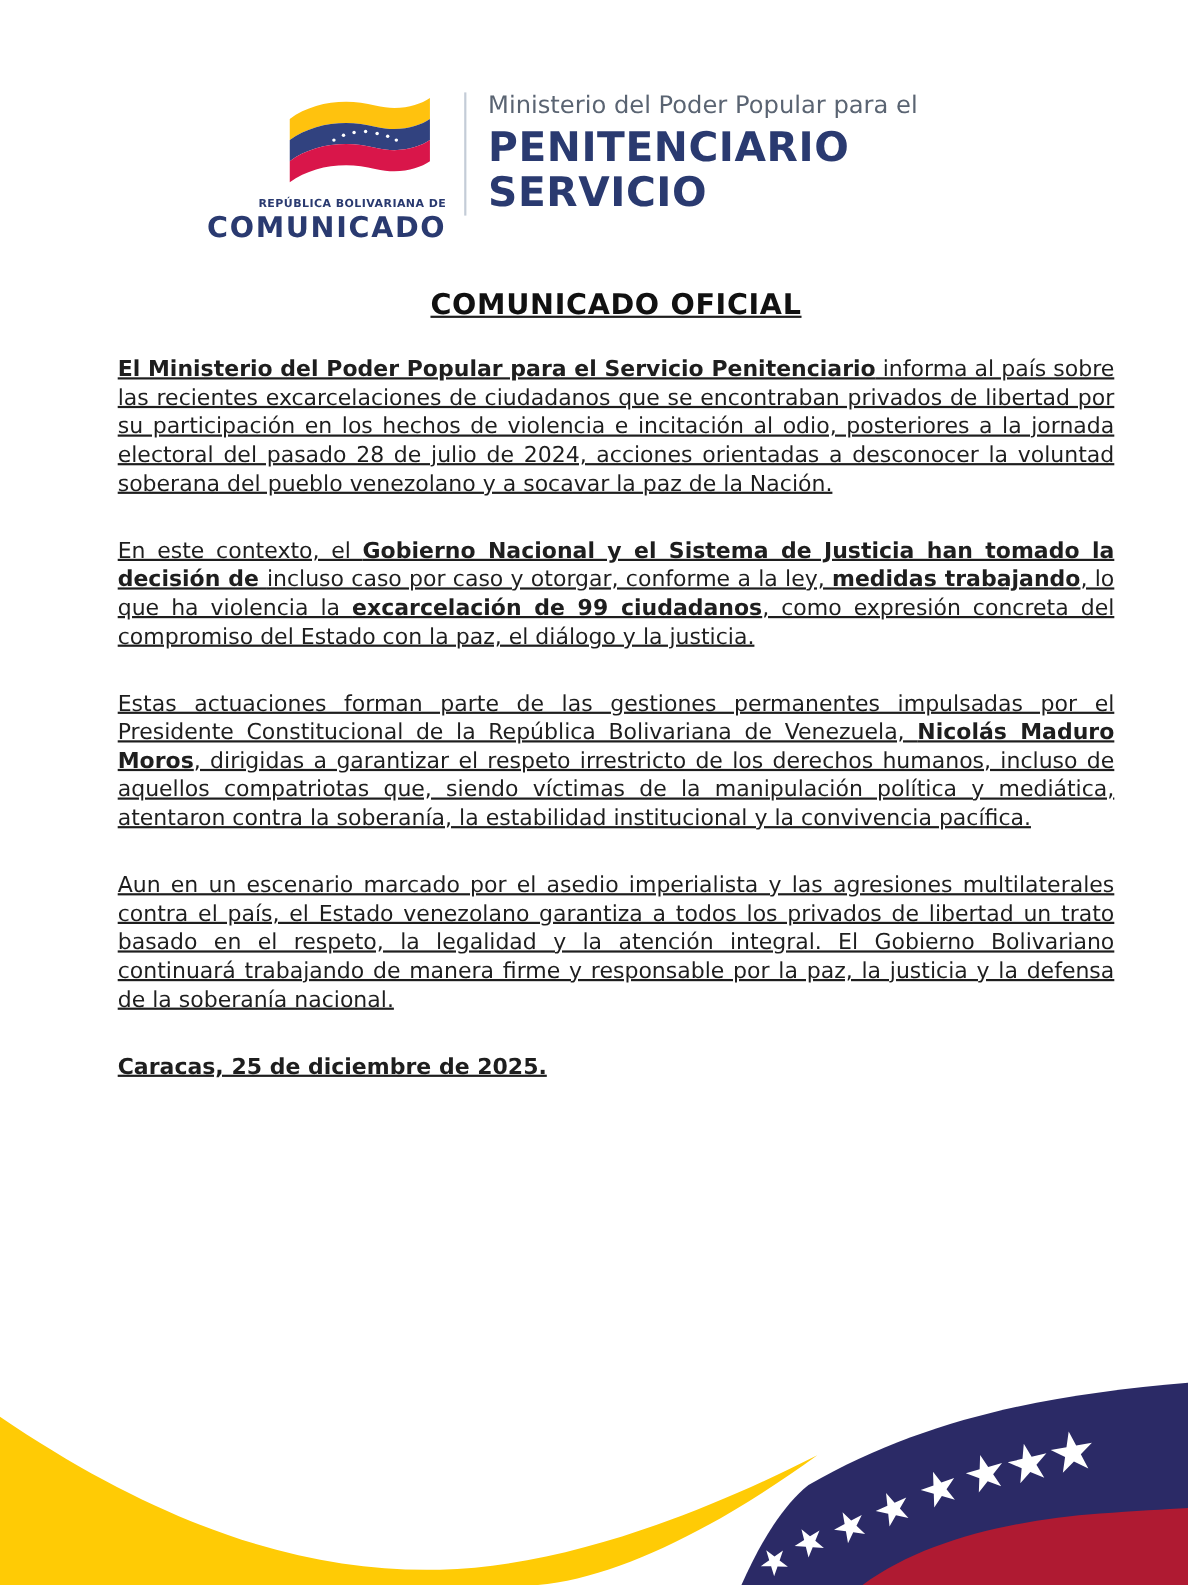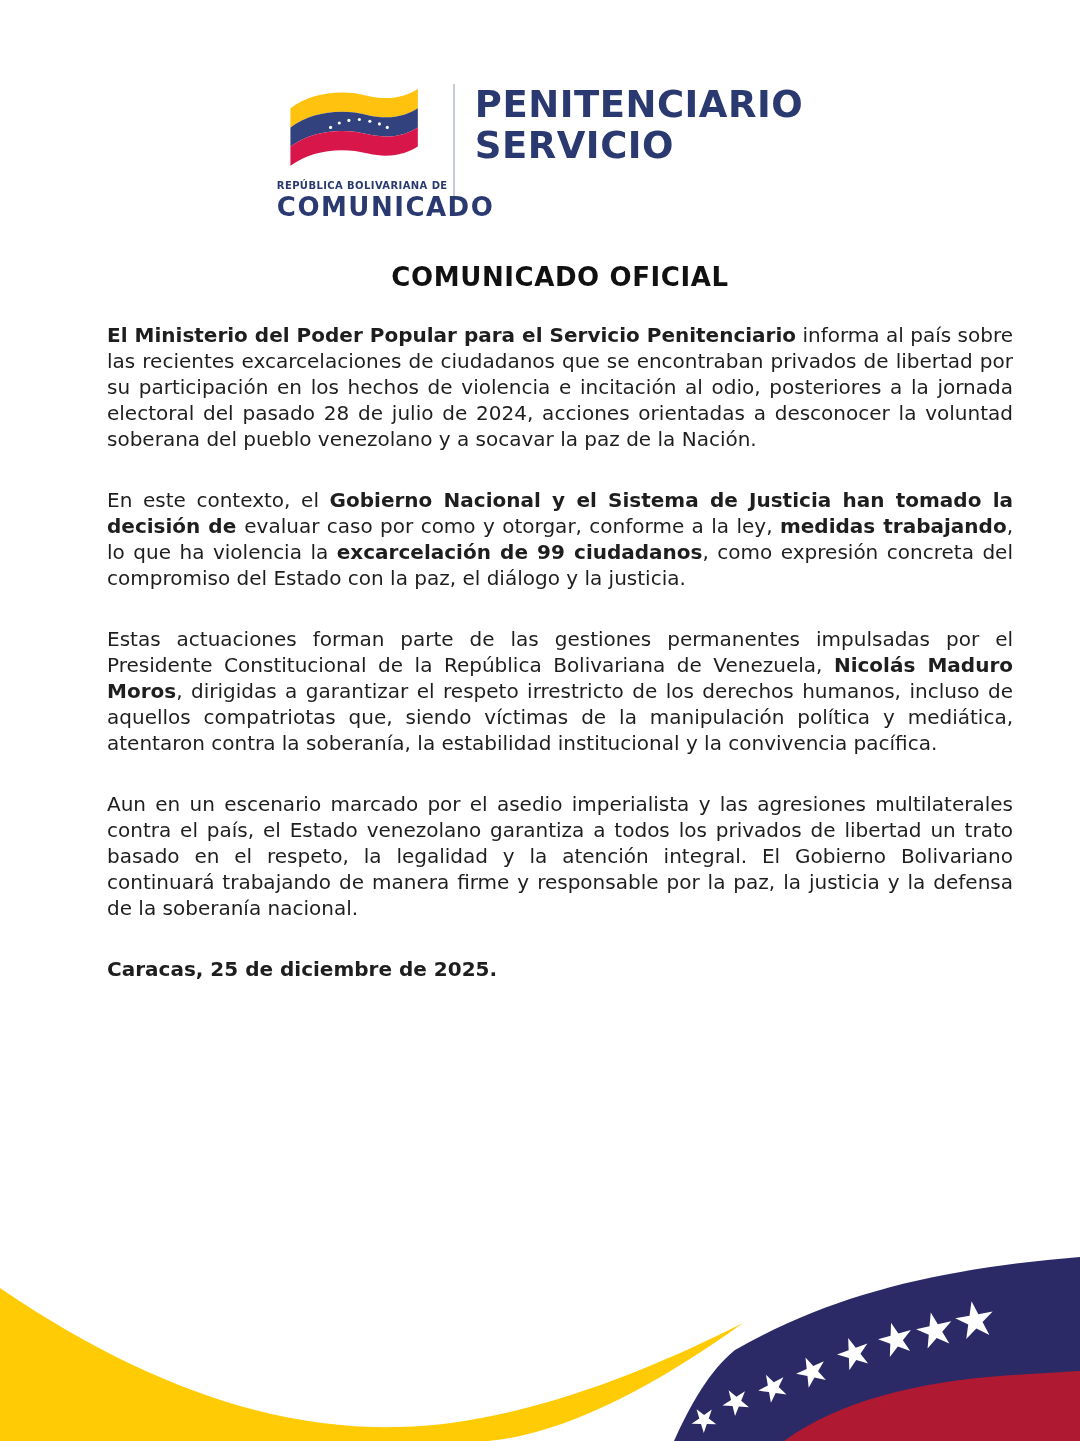--- a/index.html
+++ b/index.html
@@ -8,38 +8,38 @@
     width:1080px;height:1441px;
     background:#ffffff;
     overflow:hidden;
     font-family:"DejaVu Sans","Liberation Sans",sans-serif;
   }
   
   .brand{
     display:flex;align-items:flex-start;justify-content:center;
     padding-top:82px;gap:14px;
   }
-  .brand-logo{display:flex;flex-direction:column;align-items:flex-start;width:160px;}
+  .brand-logo{display:flex;flex-direction:column;align-items:flex-end;width:160px;}
   .logo-small{
     font-size:10px;font-weight:bold;letter-spacing:.4px;
     color:#2A3A70;margin-top:2px;white-space:nowrap;
   }
   .logo-big{
     font-size:26px;font-weight:bold;letter-spacing:1.5px;
     color:#2A3A70;margin-top:1px;white-space:nowrap;
   }
   .brand-divider{width:2px;height:112px;background:#c4ccd7;margin:2px 6px 0 2px;}
   .brand-text{display:flex;flex-direction:column;padding-top:2px;}
   .ministry-line{font-size:22px;color:#5A6472;margin-bottom:4px;white-space:nowrap;}
   .ministry-name{
     font-size:37px;line-height:41px;font-weight:800;color:#2A3A70;
     letter-spacing:.5px;white-space:nowrap;
   }
   
-  .content{padding:40px 67px 0 107px;color:#1E1E1E;}
+  .content{padding:40px 67px 0 107px;color:#1E1E1E;text-decoration:underline;}
   .doc-title{
     text-align:center;font-size:26px;font-weight:bold;letter-spacing:.6px;
     margin:0 0 30px 0;color:#111;
   }
   .content p{
     font-size:20px;line-height:26px;text-align:justify;
     margin:0 0 35px 0;
   }
   .content p b{font-weight:bold;}
   .dateline{
@@ -70,30 +70,31 @@
           <circle cx="117" cy="52" r="1.8"></circle>
         </g>
       </svg>
       <div class="logo-small">REPÚBLICA BOLIVARIANA DE</div>
       <div class="logo-big">COMUNICADO</div>
     </div>
 
     <div class="brand-divider"></div>
 
     <div class="brand-text">
+      <div class="ministry-line">Ministerio del Poder Popular para el</div>
       <div class="ministry-name">PENITENCIARIO</div>
       <div class="ministry-name">SERVICIO</div>
     </div>
   </header>
 
   <main class="content">
     <h1 class="doc-title">COMUNICADO OFICIAL</h1>
 
     <p><b>El Ministerio del Poder Popular para el Servicio Penitenciario</b><span> informa al país sobre las recientes excarcelaciones de ciudadanos que se encontraban privados de libertad por su participación en los hechos de violencia e incitación al odio, posteriores a la jornada electoral del pasado 28 de julio de 2024, acciones orientadas a desconocer la voluntad soberana del pueblo venezolano y a socavar la paz de la Nación.</span></p>
-    <p><span>En este contexto, el </span><b>Gobierno Nacional y el Sistema de Justicia han tomado la decisión de </b><span>evaluar caso por como y otorgar, conforme a la ley, </span><b>medidas trabajando</b><span>, lo que ha violencia la </span><b>excarcelación de 99 ciudadanos</b><span>, como expresión concreta del compromiso del Estado con la paz, el diálogo y la justicia.</span></p>
+    <p><span>En este contexto, el </span><b>Gobierno Nacional y el Sistema de Justicia han tomado la decisión de </b><span>incluso caso por caso y otorgar, conforme a la ley, </span><b>medidas trabajando</b><span>, lo que ha violencia la </span><b>excarcelación de 99 ciudadanos</b><span>, como expresión concreta del compromiso del Estado con la paz, el diálogo y la justicia.</span></p>
     <p><span>Estas actuaciones forman parte de las gestiones permanentes impulsadas por el Presidente Constitucional de la República Bolivariana de Venezuela, </span><b>Nicolás Maduro Moros</b><span>, dirigidas a garantizar el respeto irrestricto de los derechos humanos, incluso de aquellos compatriotas que, siendo víctimas de la manipulación política y mediática, atentaron contra la soberanía, la estabilidad institucional y la convivencia pacífica.</span></p>
     <p><span>Aun en un escenario marcado por el asedio imperialista y las agresiones multilaterales contra el país, el Estado venezolano garantiza a todos los privados de libertad un trato basado en el respeto, la legalidad y la atención integral. El Gobierno Bolivariano continuará trabajando de manera firme y responsable por la paz, la justicia y la defensa de la soberanía nacional.</span></p>
 
     <p class="dateline">Caracas, 25 de diciembre de 2025.</p>
   </main>
 
   <svg class="wave" viewBox="0 0 1080 211" preserveAspectRatio="none" aria-hidden="true">
 
     <path d="M0,58 C150,160 280,200 400,197 C520,194 650,140 743,93 C650,160 560,205 488,211 L0,211 Z" fill="#FFCB05"></path>
 

